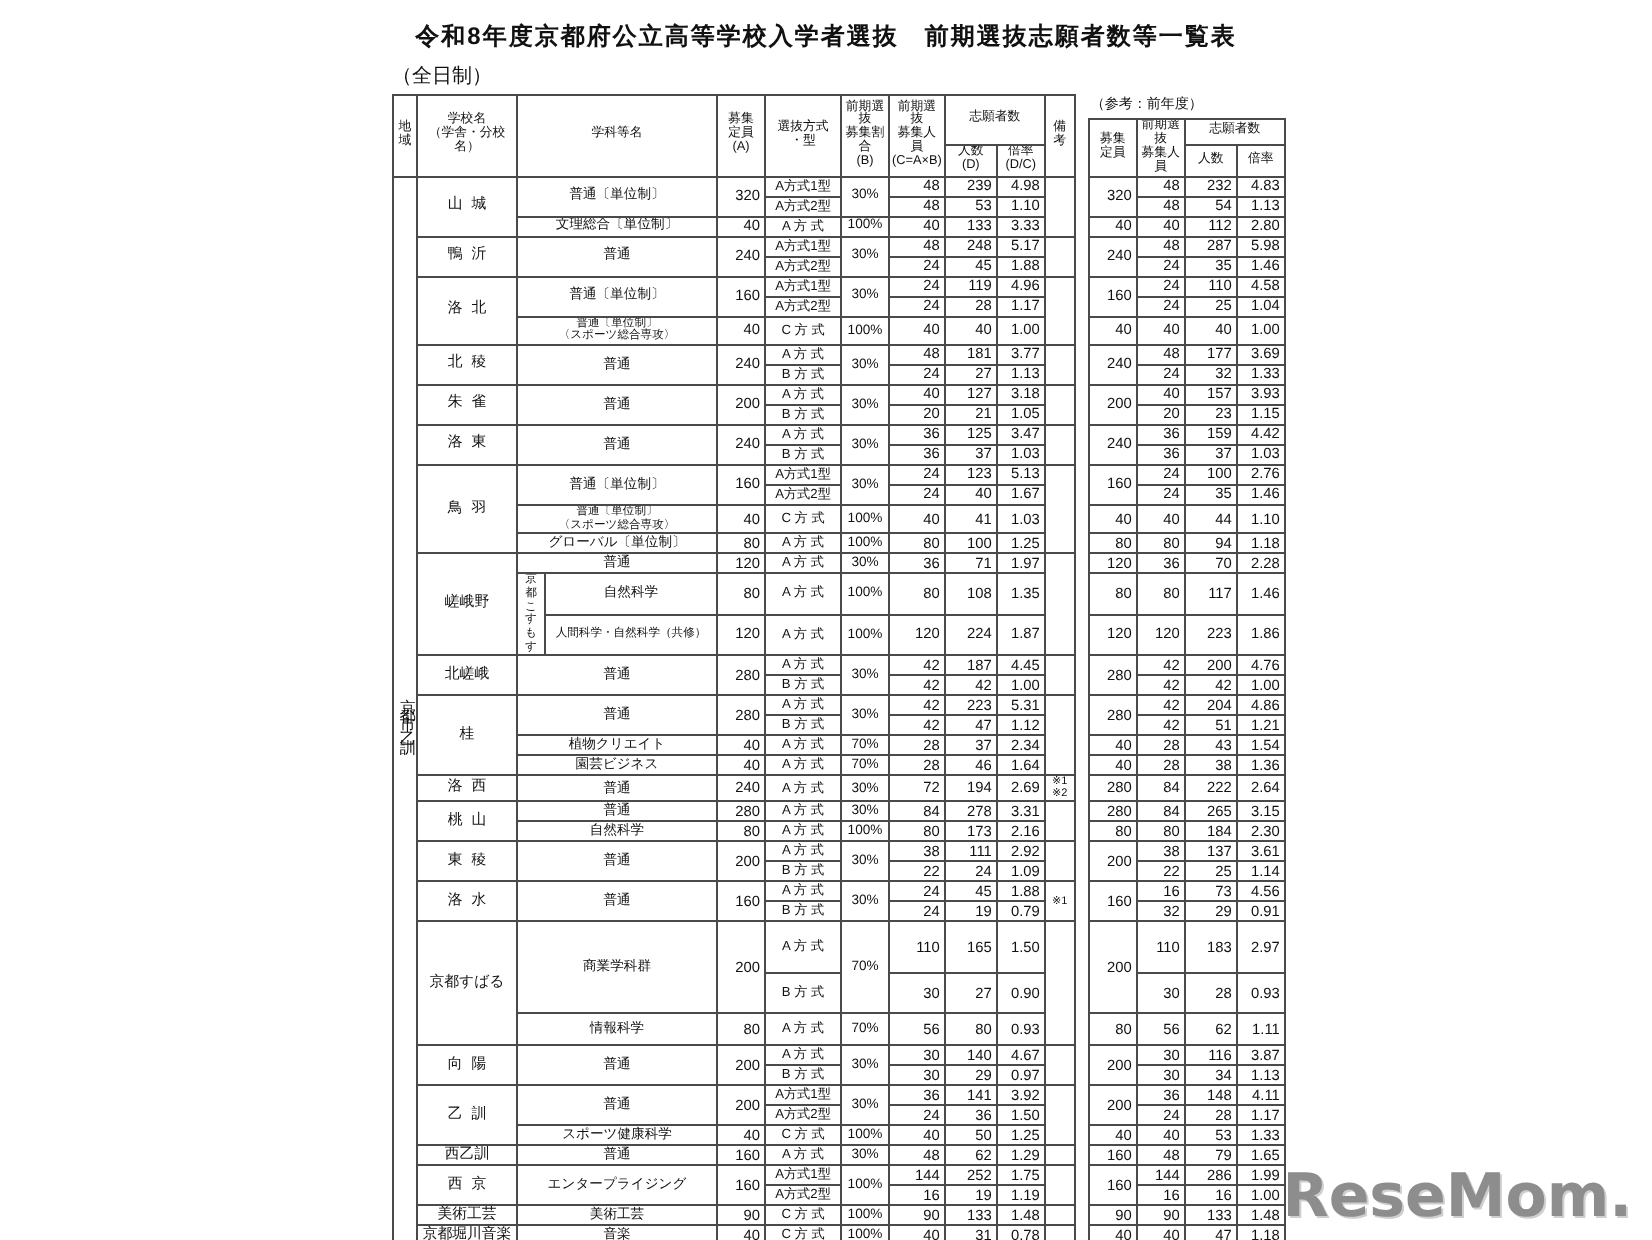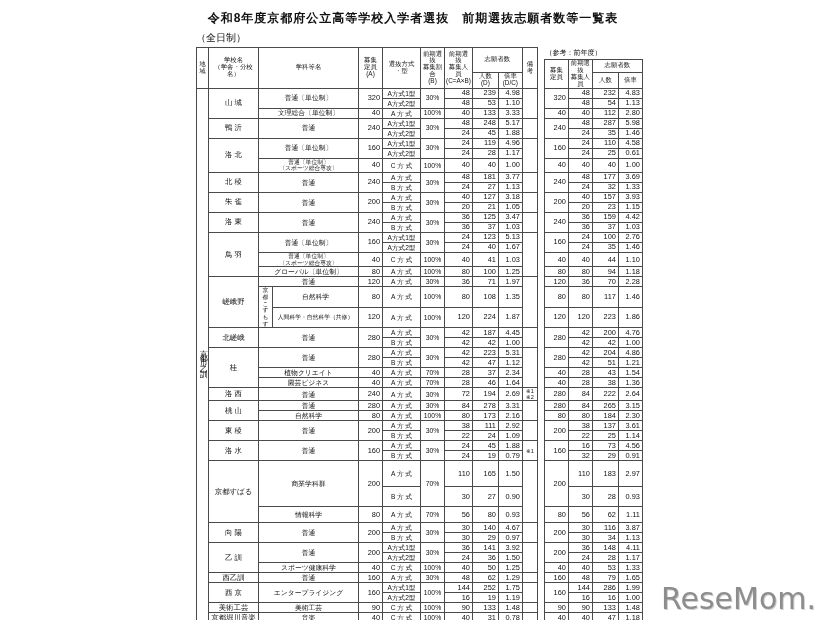--- a/index.html
+++ b/index.html
@@ -9,31 +9,31 @@
   .subtitle{margin:4px 18px 2px 196px;font-size:10px;}
   table{border-collapse:collapse;table-layout:fixed;margin-left:196px;}
   tr{height:10px;}
   td,th{border:1px solid #4a4a4a;padding:0 1px;overflow:hidden;vertical-align:middle;
         white-space:pre-line;line-height:1.08;}
   th{font-weight:normal;font-size:6.4px;text-align:center;}
   thead tr{height:12px;}
   thead tr.hsub{height:15px;}
   td{font-size:7.4px;}
   td.n{text-align:right;padding-right:2px;}
-  td.sch{text-align:center;font-size:7.4px;letter-spacing:0px;}
+  td.sch{text-align:center;font-size:7.4px;letter-spacing:0px;font-family:Liberation Mono, monospace;}
   td.dep{text-align:center;font-size:6.8px;}
   td.dep2{text-align:center;font-size:5.8px;line-height:1.15;}
   td.pfx{text-align:center;font-size:5.8px;line-height:1.15;}
   td.met{text-align:center;font-size:6.6px;}
   td.rat{text-align:center;font-size:6.8px;}
   td.rem{text-align:center;font-size:5.5px;line-height:1.1;}
   td.gap,th.gap{border:none;}
   th.caption{border:none;text-align:left;font-size:7px;padding-left:1px;white-space:nowrap;}
   td.reg{writing-mode:vertical-rl;text-align:center;font-size:8px;letter-spacing:4px;padding:2px 0;}
-  .watermark{position:absolute;right:10px;bottom:4px;font-size:30px;font-weight:normal;
+  .watermark{position:absolute;right:10px;bottom:4px;font-size:30px;font-weight:bold;
              color:#8d8d8d;font-family:"DejaVu Sans",sans-serif;
              text-shadow:1px 1px 0 #cfcfcf;}
 </style>
 </head>
 <body>
 
 <div class="page">
   <div class="title">令和8年度京都府公立高等学校入学者選抜　前期選抜志願者数等一覧表</div>
   <div class="subtitle">（全日制）</div>
 
@@ -179,21 +179,21 @@
           <td class="n">4.58</td>
         </tr>
         <tr>
           <td class="met">A方式2型</td>
           <td class="n">24</td>
           <td class="n">28</td>
           <td class="n">1.17</td>
           <td class="gap"></td>
           <td class="n">24</td>
           <td class="n">25</td>
-          <td class="n">0.61</td>
+          <td class="n">1.04</td>
         </tr>
         <tr style="height: 13px;">
           <td colspan="2" class="dep2">普通〔単位制〕
 〈スポーツ総合専攻〉</td>
           <td class="n">40</td>
           <td class="met">C 方 式</td>
           <td class="rat">100%</td>
           <td class="n">40</td>
           <td class="n">40</td>
           <td class="n">1.00</td>

